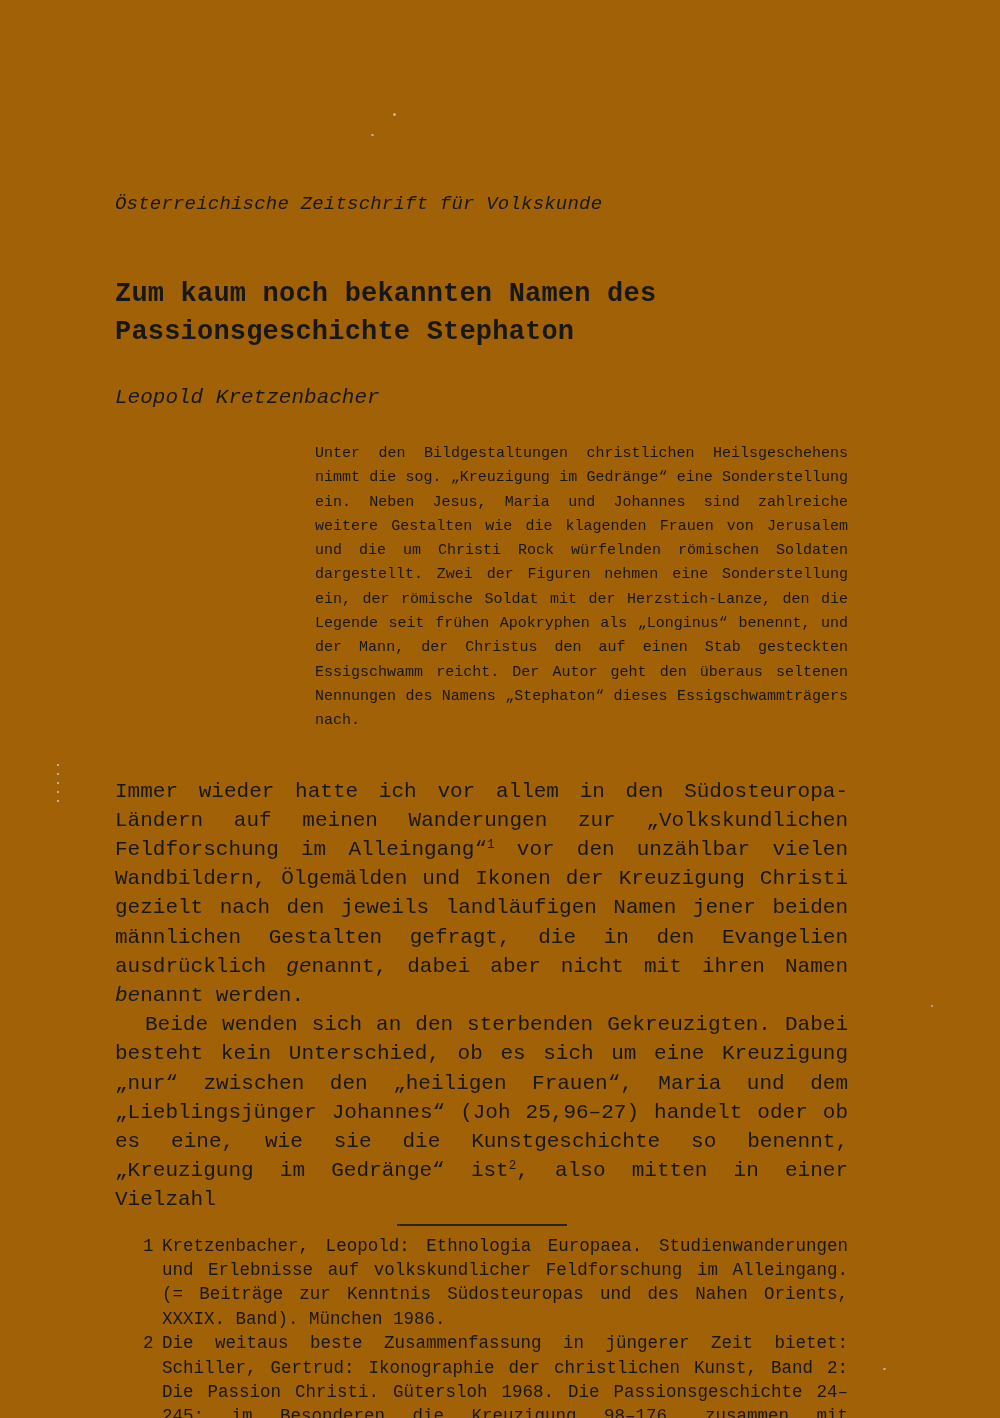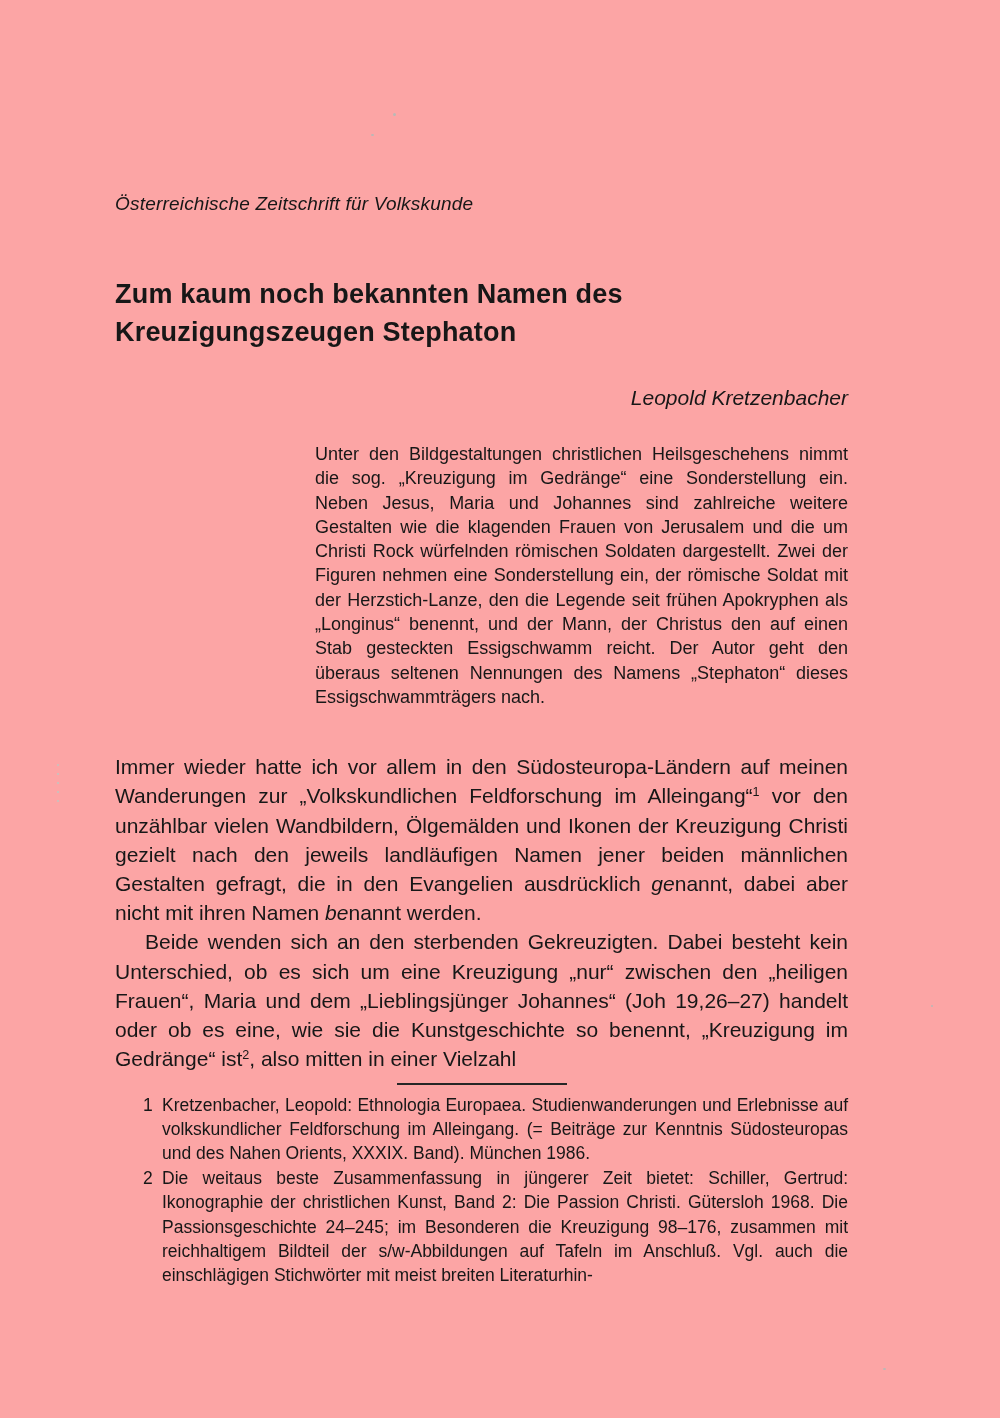--- a/index.html
+++ b/index.html
@@ -4,23 +4,23 @@
 <style>
   html, body {
     margin: 0;
     padding: 0;
     background: #f6f6f4;
   }
   .page {
     position: relative;
     width: 1000px;
     height: 1418px;
-    background: #fca5a5;
+    background: #a16207;
     overflow: hidden;
-    font-family: Liberation Sans, sans-serif;
+    font-family: Liberation Mono, monospace;
     color: #171717;
   }
   .content {
     padding: 191px 152px 0 115px; 
   }
   
   .running-head {
     display: flex;
     justify-content: space-between;
     align-items: baseline;
@@ -33,30 +33,30 @@
   .article-title {
     margin-top: 58px;
     text-align: left;
     font-weight: bold;
     font-size: 27px;
     line-height: 38px;
     letter-spacing: 0.2px;
   }
   .author {
     margin-top: 33px;
-    text-align: right;
+    text-align: left;
     font-style: italic;
     font-size: 21px;
     line-height: 27px;
   }
   
   .abstract {
     margin-top: 31px;
     margin-left: 200px;
-    font-size: 18px;
+    font-size: 15px;
     line-height: 24.3px;
     text-align: justify;
   }
   
   .body-text {
     margin-top: 43px;
     font-size: 21px;
     line-height: 29.2px;
     text-align: justify;
   }
@@ -118,30 +118,30 @@
 
 <div class="page">
   <div class="content">
 
     <div class="running-head">
       <span>Österreichische Zeitschrift für Volkskunde</span>
     </div>
 
     <h1 class="article-title">
       <span>Zum kaum noch bekannten Namen des</span><br>
-      <span>Kreuzigungszeugen Stephaton</span>
+      <span>Passionsgeschichte Stephaton</span>
     </h1>
 
     <div class="author">Leopold Kretzenbacher</div>
 
     <div class="abstract">Unter den Bildgestaltungen christlichen Heilsgeschehens nimmt die sog. „Kreuzigung im Gedränge“ eine Sonderstellung ein. Neben Jesus, Maria und Johannes sind zahlreiche weitere Gestalten wie die klagenden Frauen von Jerusalem und die um Christi Rock würfelnden römischen Soldaten dargestellt. Zwei der Figuren nehmen eine Sonderstellung ein, der römische Soldat mit der Herzstich-Lanze, den die Legende seit frühen Apokryphen als „Longinus“ benennt, und der Mann, der Christus den auf einen Stab gesteckten Essigschwamm reicht. Der Autor geht den überaus seltenen Nennungen des Namens „Stephaton“ dieses Essigschwammträgers nach.</div>
 
     <div class="body-text">
       <p><span>Immer wieder hatte ich vor allem in den Südosteuropa-Ländern auf meinen Wanderungen zur „Volkskundlichen Feldforschung im Alleingang“</span><sup>1</sup><span> vor den unzählbar vielen Wandbildern, Ölgemälden und Ikonen der Kreuzigung Christi gezielt nach den jeweils landläufigen Namen jener beiden männlichen Gestalten gefragt, die in den Evangelien ausdrücklich </span><em class="part-italic">ge</em><span>nannt, dabei aber nicht mit ihren Namen </span><em class="part-italic">be</em><span>nannt werden.</span></p>
-      <p class="indented"><span>Beide wenden sich an den sterbenden Gekreuzigten. Dabei besteht kein Unterschied, ob es sich um eine Kreuzigung „nur“ zwischen den „heiligen Frauen“, Maria und dem „Lieblingsjünger Johannes“ (Joh 19,26–27) handelt oder ob es eine, wie sie die Kunstgeschichte so benennt, „Kreuzigung im Gedränge“ ist</span><sup>2</sup><span>, also mitten in einer Vielzahl</span></p>
+      <p class="indented"><span>Beide wenden sich an den sterbenden Gekreuzigten. Dabei besteht kein Unterschied, ob es sich um eine Kreuzigung „nur“ zwischen den „heiligen Frauen“, Maria und dem „Lieblingsjünger Johannes“ (Joh 25,96–27) handelt oder ob es eine, wie sie die Kunstgeschichte so benennt, „Kreuzigung im Gedränge“ ist</span><sup>2</sup><span>, also mitten in einer Vielzahl</span></p>
     </div>
 
     <hr class="footnote-rule">
 
     <div class="footnotes">
       <div class="footnote">
         <span class="fn-num">1</span>
         <span>Kretzenbacher, Leopold: Ethnologia Europaea. Studienwanderungen und Erlebnisse auf volkskundlicher Feldforschung im Alleingang. (= Beiträge zur Kenntnis Südosteuropas und des Nahen Orients, XXXIX. Band). München 1986.</span>
       </div>
       <div class="footnote">

